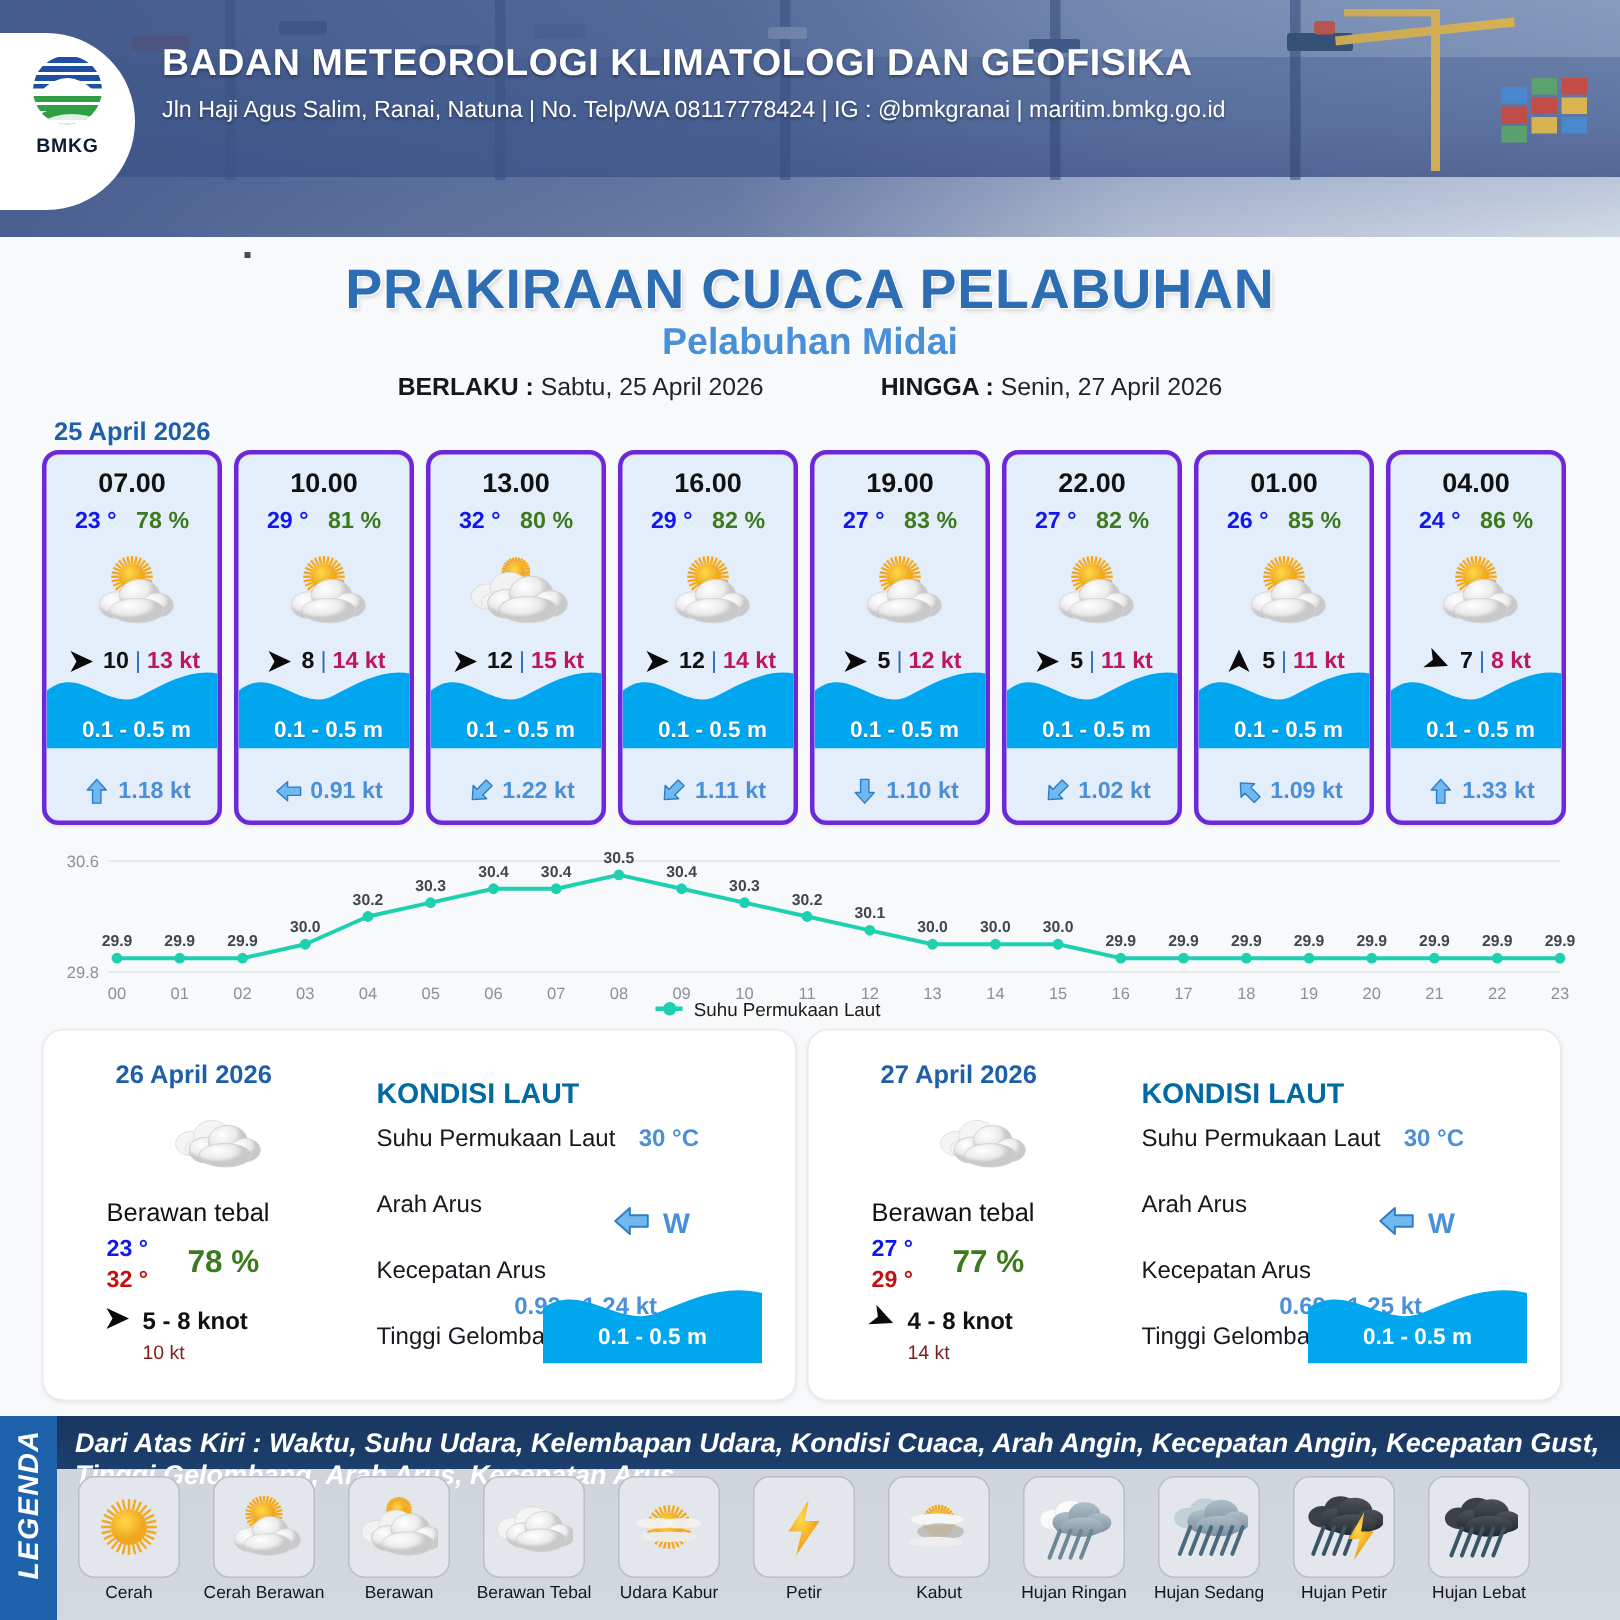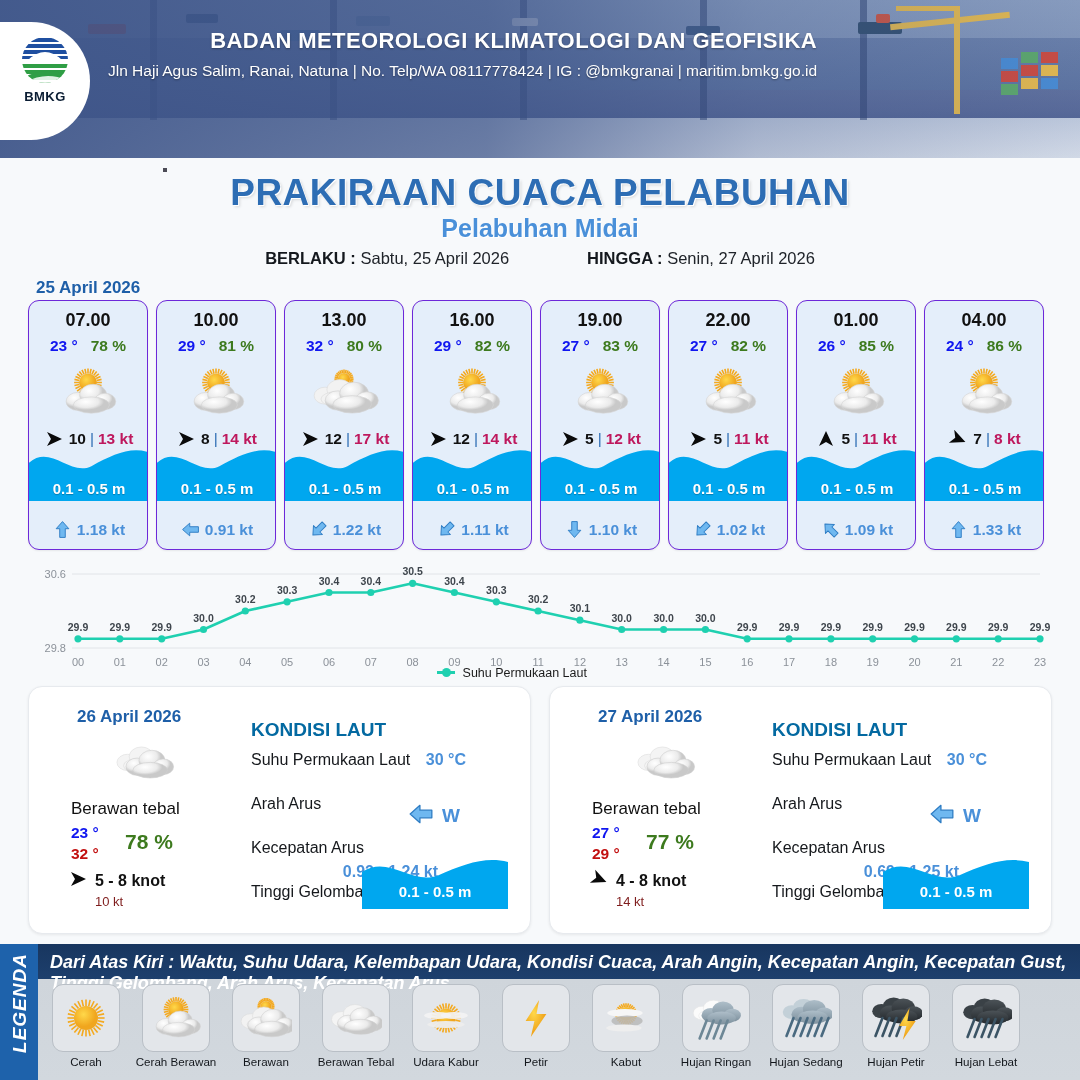--- a/index.html
+++ b/index.html
@@ -25,22 +25,22 @@
   .crane-a { position:absolute; right:120px; top:6px; width:6px; height:108px; background:#f0c14b; }
   .crane-b { position:absolute; right:70px; top:18px; width:120px; height:6px; background:#f0c14b; transform:rotate(-6deg); }
   .crane-c { position:absolute; right:126px; top:6px; width:58px; height:5px; background:#f0c14b; }
   .ctr { position:absolute; width:17px; height:11px; }
   .hdr-white-blob { position:absolute; left:-38px; top:22px; width:128px; height:118px;
              background:#ffffff; border-radius:0 62px 62px 0; }
   .logo { position:absolute; left:14px; top:36px; width:62px; height:70px; text-align:center; }
   .logo-globe { position:relative; width:58px; height:52px; margin:0 auto; }
   .logo-txt { font-size:13px; font-weight:bold; color:#0b1d33; letter-spacing:.5px; margin-top:1px; }
   .hdr-texts { position:absolute; left:108px; top:28px; }
-  .h-line1 { font-size:22px; font-weight:bold; color:#fff; letter-spacing:.4px;
-             text-shadow:0 1px 2px rgba(0,0,0,.35);text-align:right; }
+  .h-line1 { font-size:25px; font-weight:bold; color:#fff; letter-spacing:.4px;
+             text-shadow:0 1px 2px rgba(0,0,0,.35); }
   .h-line2 { font-size:30px; font-weight:bold; color:#fff; margin-top:3px;
              text-shadow:0 2px 3px rgba(0,0,0,.4); }
   .h-line3 { font-size:15.5px; color:#fff; margin-top:8px; text-shadow:0 1px 2px rgba(0,0,0,.4); }
 
   
   .title-main { position:absolute; left:0; top:172px; width:1080px; text-align:center;
                 font-size:37px; font-weight:bold; color:#2d6db4; letter-spacing:.5px;
                 text-shadow:1px 1px 0 #ffffff, 2px 2px 3px rgba(0,0,0,.13); }
   .title-sub  { position:absolute; left:0; top:214px; width:1080px; text-align:center;
                 font-size:25px; font-weight:bold; color:#4a90d9;
@@ -50,21 +50,21 @@
                justify-content:center; gap:78px; font-size:16.5px; }
   .vlabel { font-weight:bold; color:#14181d; }
   .vval   { color:#20242a; }
 
   
   .day-label { position:absolute; left:36px; top:278px; font-size:17px; font-weight:bold; color:#1e5fa8; }
 
   
   .cards { position:absolute; left:28px; top:300px; width:1024px; height:250px;
            display:flex; gap:8px; }
-  .card { width:120px; height:250px; background:#e4eefa; border:1px solid #6d28d9;
+  .card { width:120px; height:250px; background:#e4eefa; border:3px solid #6d28d9;
           border-radius:11px; position:relative; overflow:hidden;
           box-shadow:0 1px 2px rgba(0,0,0,.07); }
   .c-time { text-align:center; font-size:18px; font-weight:bold; color:#111; margin-top:9px; }
   .c-tr { display:flex; justify-content:center; gap:13px; margin-top:6px; font-size:15.5px; font-weight:bold; }
   .c-temp { color:#1016f0; }
   .c-hum  { color:#3d7a1e; }
   .c-icon { height:62px; margin-top:6px; display:flex; align-items:center; justify-content:center; }
   .c-wind { display:flex; align-items:center; justify-content:center; gap:4px;
             margin-top:6px; font-size:15.5px; font-weight:bold; }
   .c-wdir { width:22px; height:20px; display:inline-block; }
@@ -84,21 +84,21 @@
   .chart { position:absolute; left:28px; top:560px; width:1024px; height:120px; }
   .chart-legend { position:absolute; left:0; top:666px; width:1024px; text-align:center;
                   font-size:12.5px; color:#1a1a1a; }
   .chart-legend .lg-dash { display:inline-block; width:18px; height:3px;
                   background:#1fd0b0; vertical-align:3px; margin-right:4px; position:relative; }
   .chart-legend .lg-dash:after { content:""; position:absolute; left:5px; top:-3.5px;
                   width:9px; height:9px; border-radius:50%; background:#1fd0b0; }
 
   
   .sum-wrap { position:absolute; left:28px; top:686px; width:1024px; height:248px;
-              display:flex; gap:18px; }
+              display:flex; gap:7px; }
   .sum { width:503px; height:248px; background:#fff; border:1px solid #e7eaee;
          border-radius:14px; position:relative; box-shadow:0 1px 3px rgba(0,0,0,.07); }
   .s-date { position:absolute; left:48px; top:20px; font-size:17px; font-weight:bold; color:#1e5fa8; }
   .s-icon { position:absolute; left:78px; top:48px; width:74px; height:52px; }
   .s-cond { position:absolute; left:42px; top:112px; width:200px; font-size:17px; color:#111; }
   .s-tmin { position:absolute; left:42px; top:137px; font-size:15.5px; font-weight:bold; color:#1016f0; }
   .s-tmax { position:absolute; left:42px; top:158px; font-size:15.5px; font-weight:bold; color:#c21010; }
   .s-hum  { position:absolute; left:96px; top:143px; font-size:21px; font-weight:bold; color:#3d7a1e; }
   .s-windrow { position:absolute; left:38px; top:182px; display:flex; align-items:center; gap:6px;
                font-size:16px; font-weight:bold; color:#111; }
@@ -465,21 +465,21 @@
         </svg>
       </div>
     <div class="c-wind">
       <span class="c-wdir"><svg width="22" height="20" viewBox="0 0 22 20">
     <g transform="rotate(270 11 10)">
       <path d="M11 18 L18 3 L11 7 L4 3 Z" fill="#0a0a0a"></path>
     </g>
           </svg></span>
       <span class="c-wspd">12</span>
       <span class="c-sep">|</span>
-      <span class="c-gust">17 kt</span>
+      <span class="c-gust">15 kt</span>
     </div>
     <div class="wave-wrap"><svg width="120" height="58" viewBox="0 0 120 58" preserveAspectRatio="none">
     <path d="M0 19.720000000000002 C 21.599999999999998 1.16, 40.800000000000004 33.64, 62.400000000000006 23.200000000000003
              C 84 11.600000000000001, 100.8 3.48, 120 9.28 L 120 58 L 0 58 Z" fill="#00a7ef"></path>
         </svg></div>
     <div class="wave-txt">0.1 - 0.5 m</div>
     <div class="c-cur">
       <span class="cur-arrow"><svg width="19" height="19" viewBox="0 0 24 24">
     <g transform="rotate(225 12 12)">
       <path d="M12 2 L20 11 L15.5 11 L15.5 22 L8.5 22 L8.5 11 L4 11 Z" fill="#6fb8f0" stroke="#2f7dc4" stroke-width="1.2" stroke-linejoin="round"></path>

